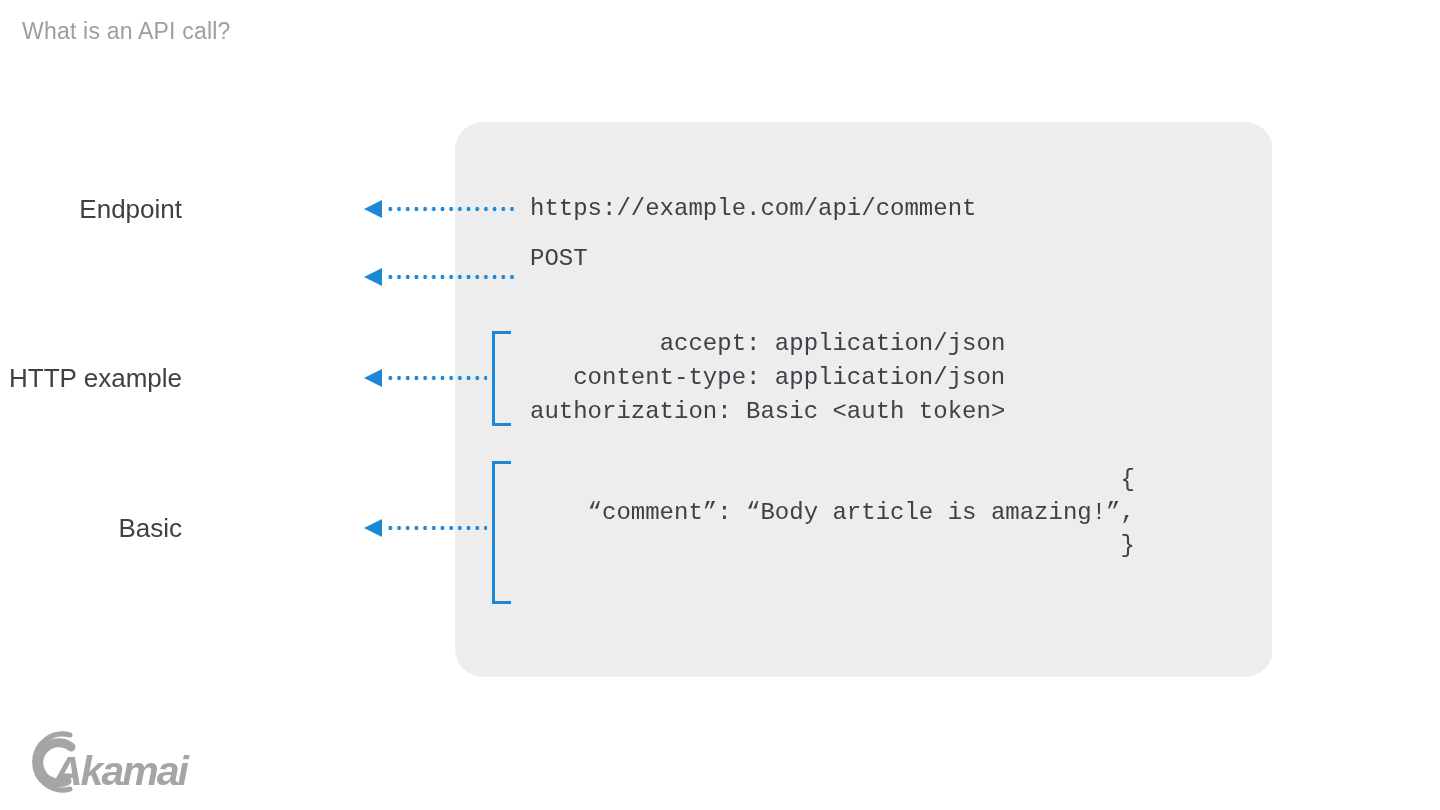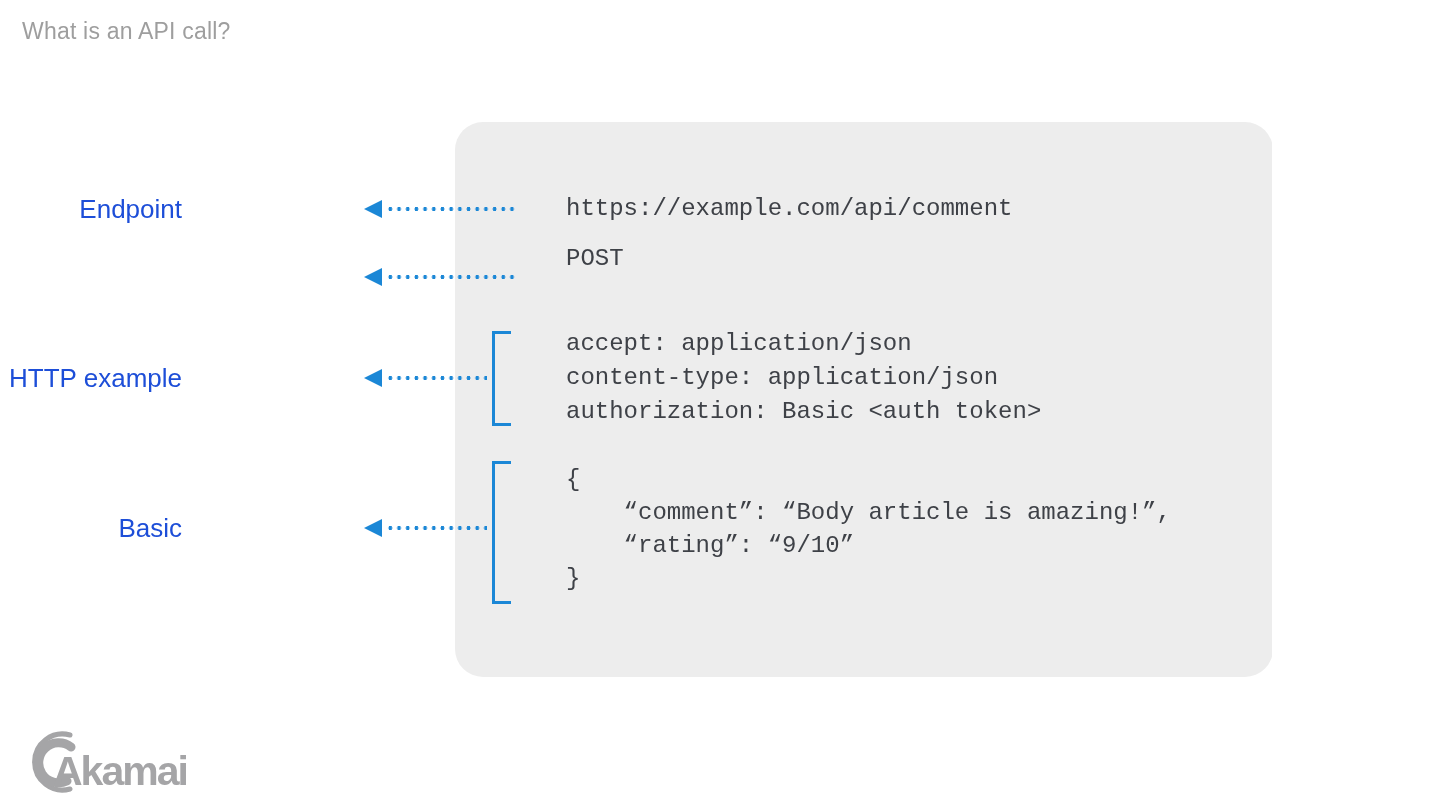--- a/index.html
+++ b/index.html
@@ -7,20 +7,21 @@
     padding: 0;
     background: #ffffff;
     font-family: "Liberation Sans", sans-serif;
   }
   .canvas {
     position: relative;
     width: 1272px;
     height: 810px;
     background: #ffffff;
     overflow: hidden;
+    text-align: right;
   }
 
   
   .page-title {
     position: absolute;
     left: 22px;
     top: 16px;
     font-size: 23px;
     line-height: 30px;
     color: #9e9e9e;
@@ -43,35 +44,34 @@
   .code-block {
     position: absolute;
     font-family: "Liberation Mono", monospace;
     font-size: 24px;
     color: #3e4147;
     left: 530px;
   }
   .code-block .code-line {
     white-space: pre;
     line-height: 34px;
-    margin-left: 36px;
   }
   .code-endpoint { top: 192px; }
   .code-method   { top: 242px; }
   .code-headers  { top: 327px; }
   .code-body     { top: 463px; }
   .code-body .code-line { line-height: 33px; }
 
   
   .ann-label {
     position: absolute;
     right: 1090px;
     font-size: 26px;
     line-height: 32px;
-    color: #1d4ed8;
+    color: #404040;
     font-weight: 500;
     white-space: nowrap;
   }
   .lbl-endpoint { top: 193px; }
   .lbl-method   { top: 261px; }
   .lbl-headers  { top: 362px; }
   .lbl-body     { top: 512px; }
 
   
   .arrowhead {
@@ -127,20 +127,21 @@
     position: absolute;
     left: 0;
     top: 0;
   }
   .logo-text {
     position: absolute;
     left: 29px;
     top: 20px;
     font-size: 41px;
     font-weight: 700;
+    font-style: italic;
     color: #a5a5a7;
     letter-spacing: -2px;
   }
 </style>
 </head>
 <body>
 
 <div class="canvas">
 
   <div class="page-title">What is an API call?</div>
@@ -157,21 +158,20 @@
 
   <div class="code-block code-headers">
     <div class="code-line">accept: application/json</div>
     <div class="code-line">content-type: application/json</div>
     <div class="code-line">authorization: Basic &lt;auth token&gt;</div>
   </div>
 
   <div class="code-block code-body">
     <div class="code-line">{</div>
     <div class="code-line">    “comment”: “Body article is amazing!”,</div>
-    <div class="code-line">    “rating”: “9/10”</div>
     <div class="code-line">}</div>
   </div>
 
   <div class="ann-label lbl-endpoint">Endpoint</div>
   <div class="ann-label lbl-headers">HTTP example</div>
   <div class="ann-label lbl-body">Basic</div>
 
   <div class="arrowhead ah-endpoint"></div>
   <div class="arrowhead ah-method"></div>
   <div class="arrowhead ah-headers"></div>

